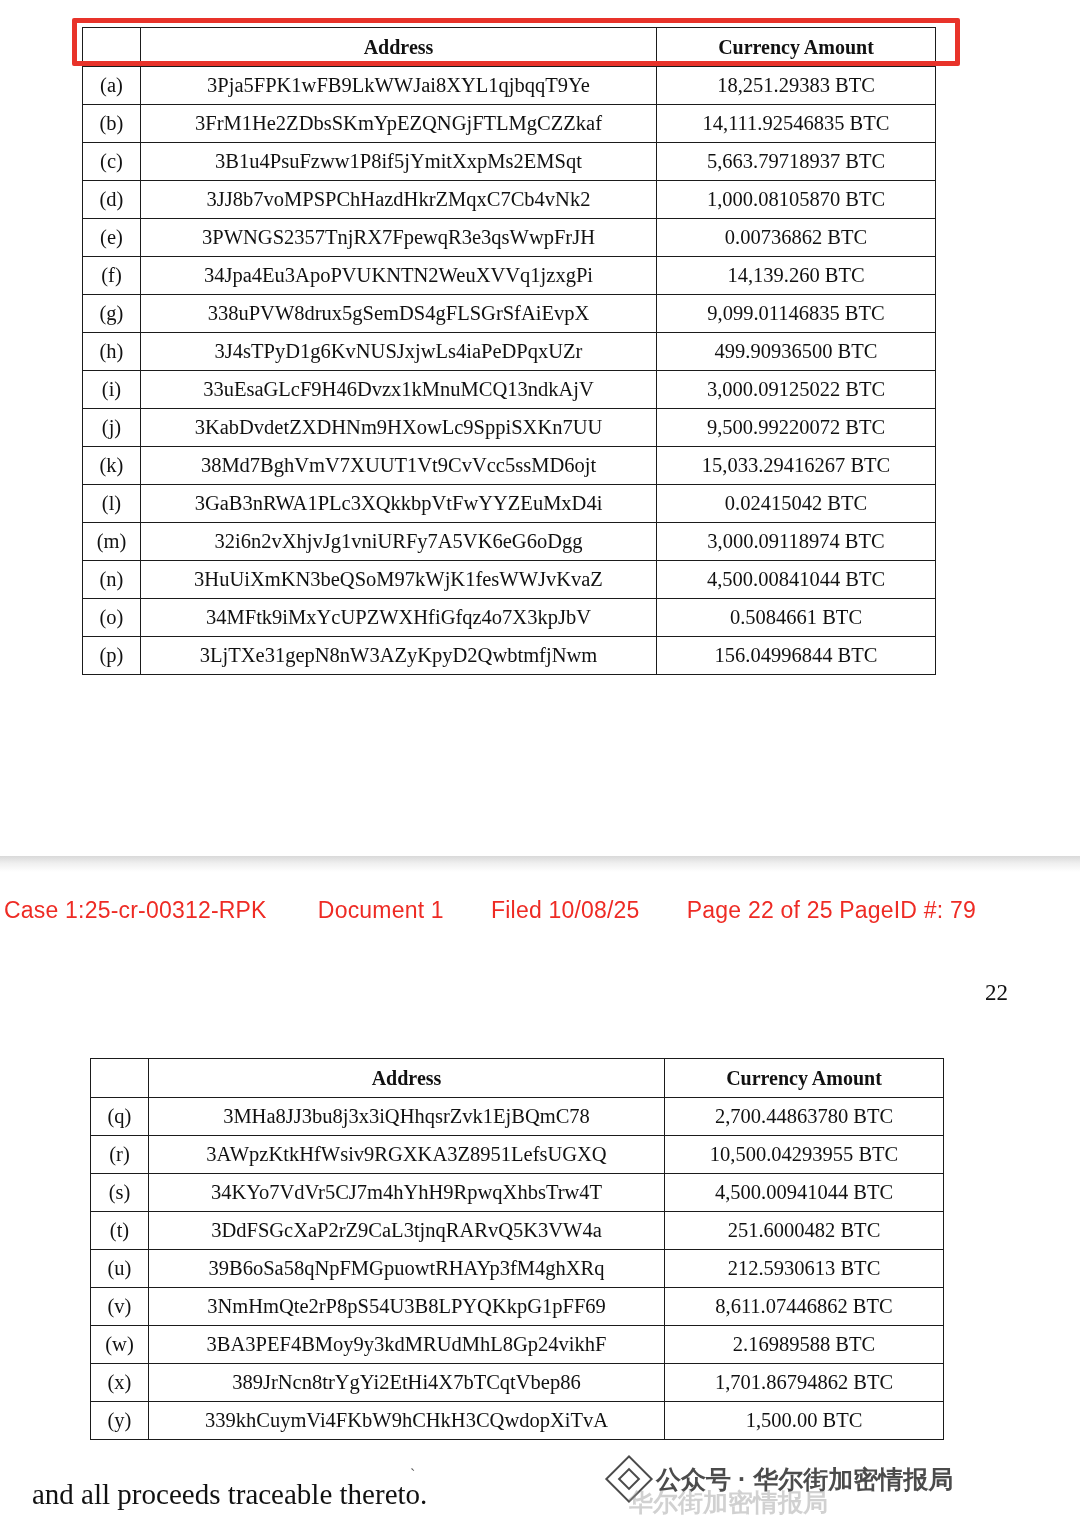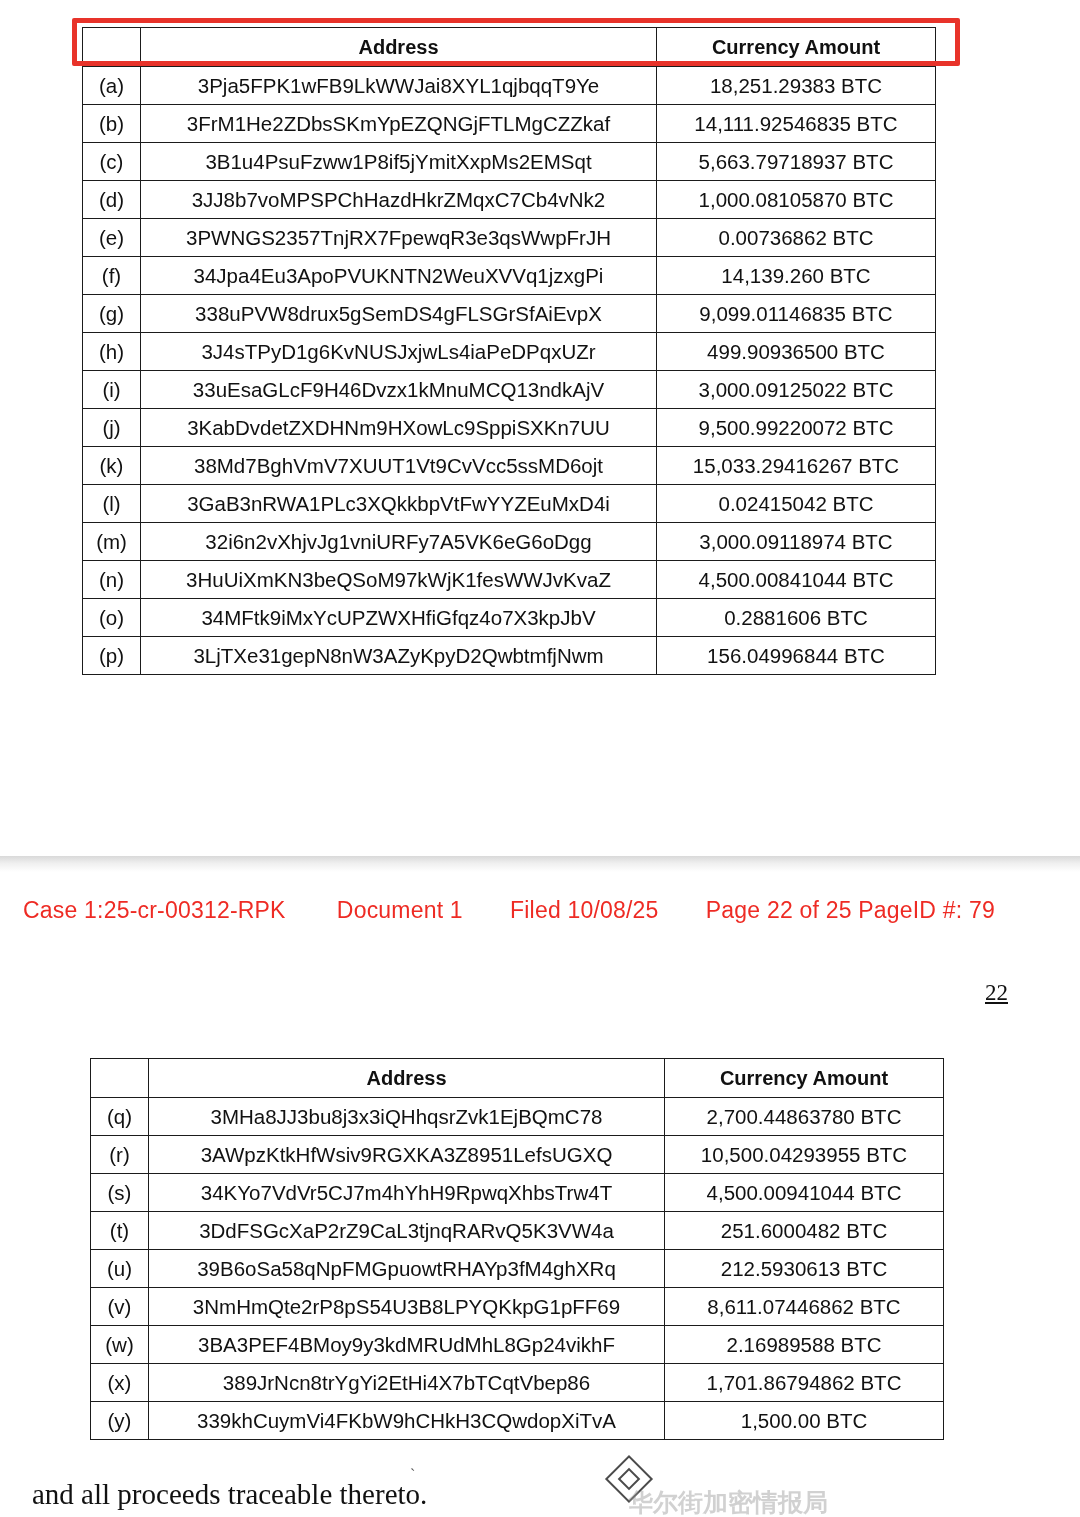--- a/index.html
+++ b/index.html
@@ -35,21 +35,21 @@
     position: absolute;
     left: 0; top: 856px;
     width: 1080px;
     height: 16px;
     background: linear-gradient(180deg, #d9d9d9 0%, #efefef 45%, #ffffff 100%);
   }
 
   
   table.addr-table {
     border-collapse: collapse;
-    font-family: Liberation Sans, sans-serif;
+    font-family: Liberation Serif, serif;
     table-layout: fixed;
     padding-left: 16px;
   }
   table.addr-table td,
   table.addr-table th {
     border: 1.5px solid #1b1b1b;
     padding: 0;
     height: 37px;
     line-height: 37px;
     font-size: 20.5px;
@@ -88,41 +88,40 @@
     height: 48px;
     border: 5px solid #e8332a;
     border-radius: 2px;
     box-sizing: border-box;
     pointer-events: none;
   }
 
   
   .ecf-line {
     position: absolute;
-    left: 23px;
+    left: 4px;
     top: 897px;
     width: 1040px;
     font-family: "Liberation Sans", sans-serif;
     font-size: 23px;
     color: #ee2b24;
     letter-spacing: 0.2px;
     white-space: nowrap;
   }
   .ecf-line span { display: inline-block; }
   .ecf-sp1 { width: 38px; }
   .ecf-sp2 { width: 34px; }
   .ecf-sp3 { width: 34px; }
 
   .page-number {
     position: absolute;
     right: 72px;
     top: 980px;
     font-size: 23px;
     font-family: "Liberation Serif", serif;
-    text-decoration: underline;
   }
 
   .closing-text {
     position: absolute;
     left: 32px;
     top: 1478px;
     font-size: 29px;
     font-family: "Liberation Serif", serif;
   }
 
@@ -262,21 +261,21 @@
         <td>3,000.09118974 BTC</td>
       </tr>
       <tr>
         <td>(n)</td>
         <td>3HuUiXmKN3beQSoM97kWjK1fesWWJvKvaZ</td>
         <td>4,500.00841044 BTC</td>
       </tr>
       <tr>
         <td>(o)</td>
         <td>34MFtk9iMxYcUPZWXHfiGfqz4o7X3kpJbV</td>
-        <td>0.2881606 BTC</td>
+        <td>0.5084661 BTC</td>
       </tr>
       <tr>
         <td>(p)</td>
         <td>3LjTXe31gepN8nW3AZyKpyD2QwbtmfjNwm</td>
         <td>156.04996844 BTC</td>
       </tr>
     </tbody>
   </table>
 
   <div class="red-box"></div>
@@ -359,14 +358,15 @@
     </tr>
   </tbody>
 </table>
 
 <div class="stray-mark">`</div>
 
 <div class="closing-text">and all proceeds traceable thereto.</div>
 
 <div class="watermark">
   <span class="wm-badge"></span>
+  <span>公众号 · 华尔街加密情报局</span>
 </div>
 <div class="watermark-ghost">华尔街加密情报局</div>
 
 </body></html>

